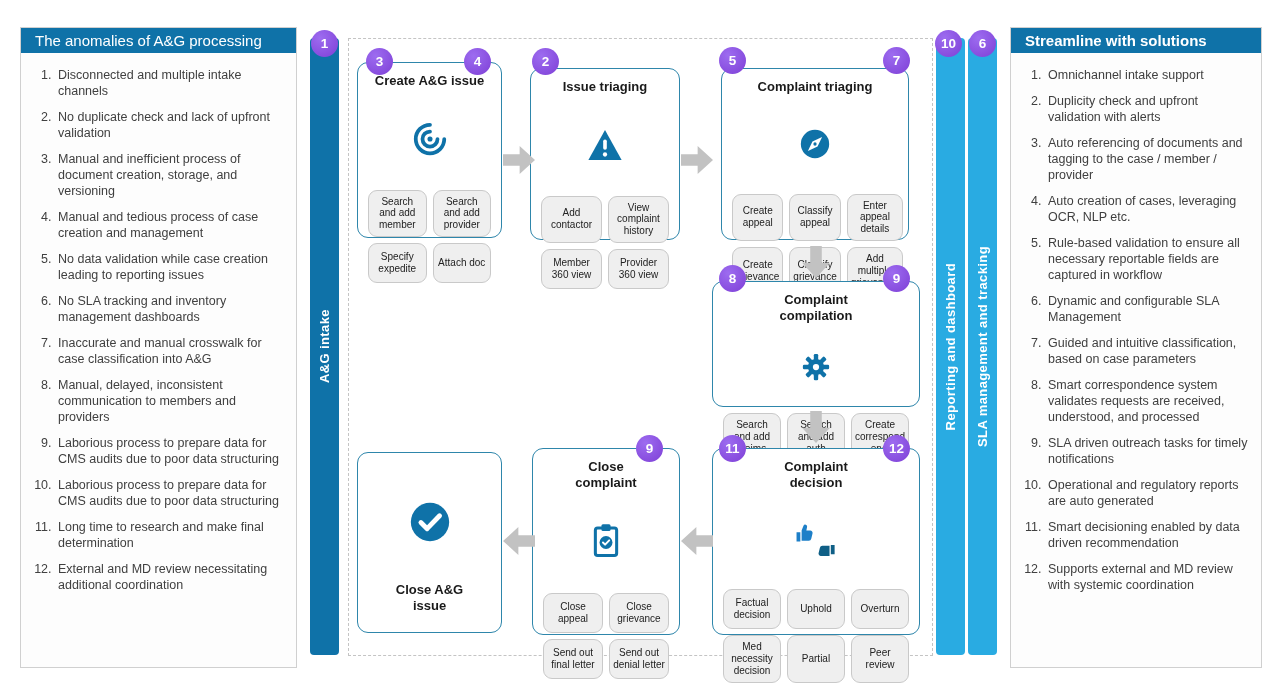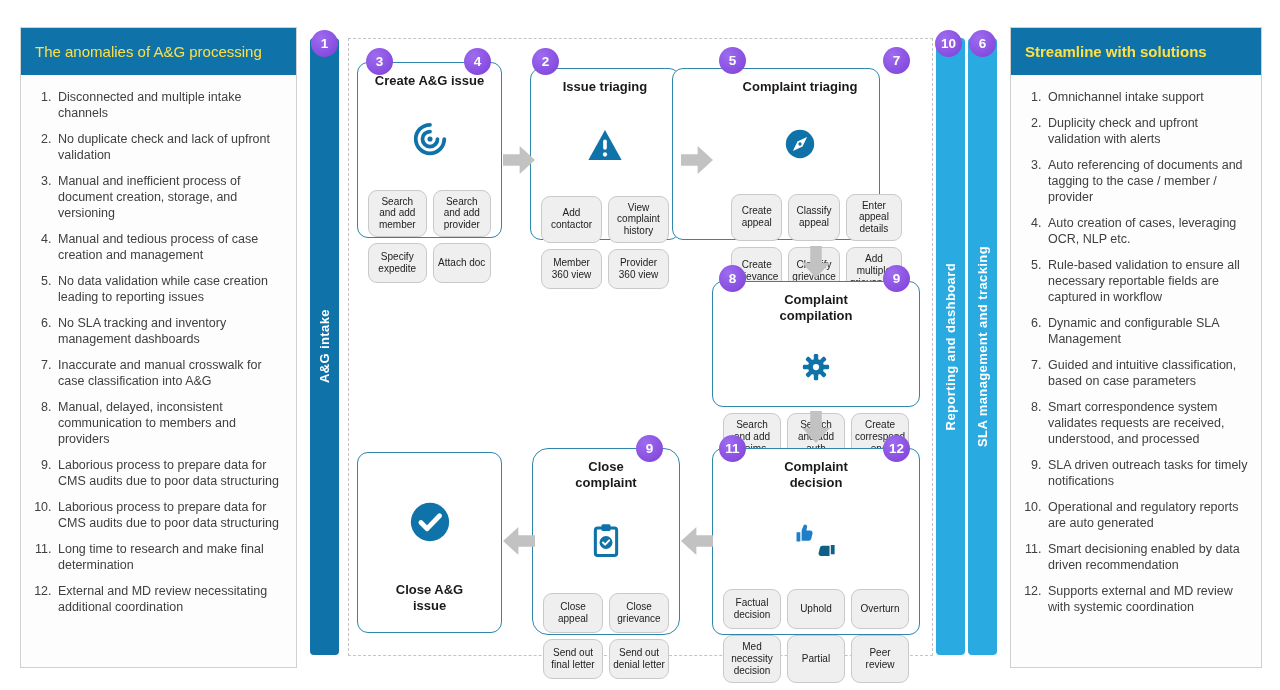--- a/index.html
+++ b/index.html
@@ -4,21 +4,21 @@
 <style>
   * { margin:0; padding:0; box-sizing:border-box; }
   html,body { background:#fff; }
   body { font-family:"Liberation Sans","DejaVu Sans",sans-serif; }
   .stage { position:relative; width:1280px; height:690px; background:#fff; overflow:hidden; }
 
   
   .panel { position:absolute; background:#fdfdfd; border:1px solid #d0d0d0; }
   .panel-left  { left:20px;  top:27px; width:277px; height:641px; }
   .panel-right { left:1010px; top:27px; width:252px; height:641px; }
-  .panel-header { background:#0F72A8; color:#fde047; padding:15px 14px; font-size:15px; }
+  .panel-header { background:#0F72A8; color:#ffffff; padding:4px 14px; font-size:15px; }
   .panel-left  .panel-header { font-weight:500; }
   .panel-right .panel-header { font-weight:700; }
   .panel ol { margin:14px 8px 0 34px; }
   .panel li { font-size:12.5px; line-height:1.28; color:#404040; margin-bottom:10px; padding-left:3px; }
 
   
   .vbar { position:absolute; top:38px; height:617px; width:29px; border-radius:4px;
           display:flex; align-items:center; justify-content:center; }
   .vbar-dark { background:#0F72A8; }
   .vbar-cyan { background:#29ABE2; }
@@ -136,21 +136,21 @@
       </svg>
     </div>
     <div class="chips chips-2">
       <div class="chip">Add contactor</div>
       <div class="chip">View complaint history</div>
       <div class="chip">Member 360 view</div>
       <div class="chip">Provider 360 view</div>
     </div>
   </div>
 
-  <div class="fbox" style="left:672px; top:68px; width:208px; height:172px;padding-left:48px;">
+  <div class="fbox" style="left:721px; top:68px; width:188px; height:172px;">
     <div class="fbox-title">Complaint triaging</div>
     <div class="fbox-icon">
       <svg width="34" height="34" viewBox="0 0 48 48">
         <circle cx="24" cy="24" r="20" fill="#0F72A8"></circle>
         <path d="M34 14 L27.6 27.6 L14 34 L20.4 20.4 Z" fill="#fff"></path>
         <circle cx="24" cy="24" r="2.3" fill="#0F72A8"></circle>
       </svg>
     </div>
     <div class="chips chips-3">
       <div class="chip">Create appeal</div>
@@ -202,21 +202,21 @@
     <div class="chips chips-3">
       <div class="chip">Factual decision</div>
       <div class="chip">Uphold</div>
       <div class="chip">Overturn</div>
       <div class="chip">Med necessity decision</div>
       <div class="chip">Partial</div>
       <div class="chip">Peer review</div>
     </div>
   </div>
 
-  <div class="fbox" style="left:532px; top:448px; width:148px; height:187px;border-radius:16px;">
+  <div class="fbox" style="left:532px; top:448px; width:148px; height:187px;">
     <div class="fbox-title t-tiny">Close complaint</div>
     <div class="fbox-icon">
       <svg width="34" height="38" viewBox="0 0 44 50">
         <rect x="8" y="8" width="28" height="36" rx="3" fill="none" stroke="#0F72A8" stroke-width="4"></rect>
         <rect x="16" y="3" width="12" height="9" rx="2" fill="#0F72A8"></rect>
         <circle cx="22" cy="27" r="8.5" fill="#0F72A8"></circle>
         <path d="M18 27 l2.8 2.8 l5.4-5.6" stroke="#fff" stroke-width="2.6" fill="none" stroke-linecap="round" stroke-linejoin="round"></path>
       </svg>
     </div>
     <div class="chips chips-2">

